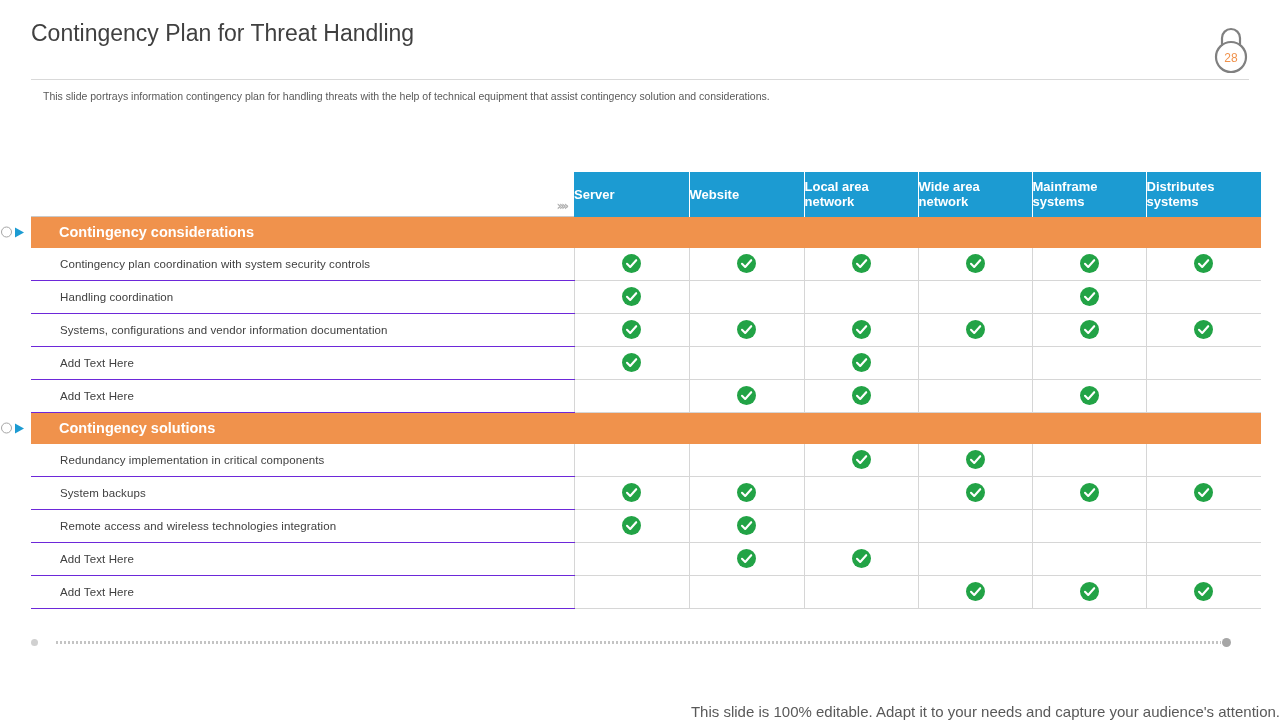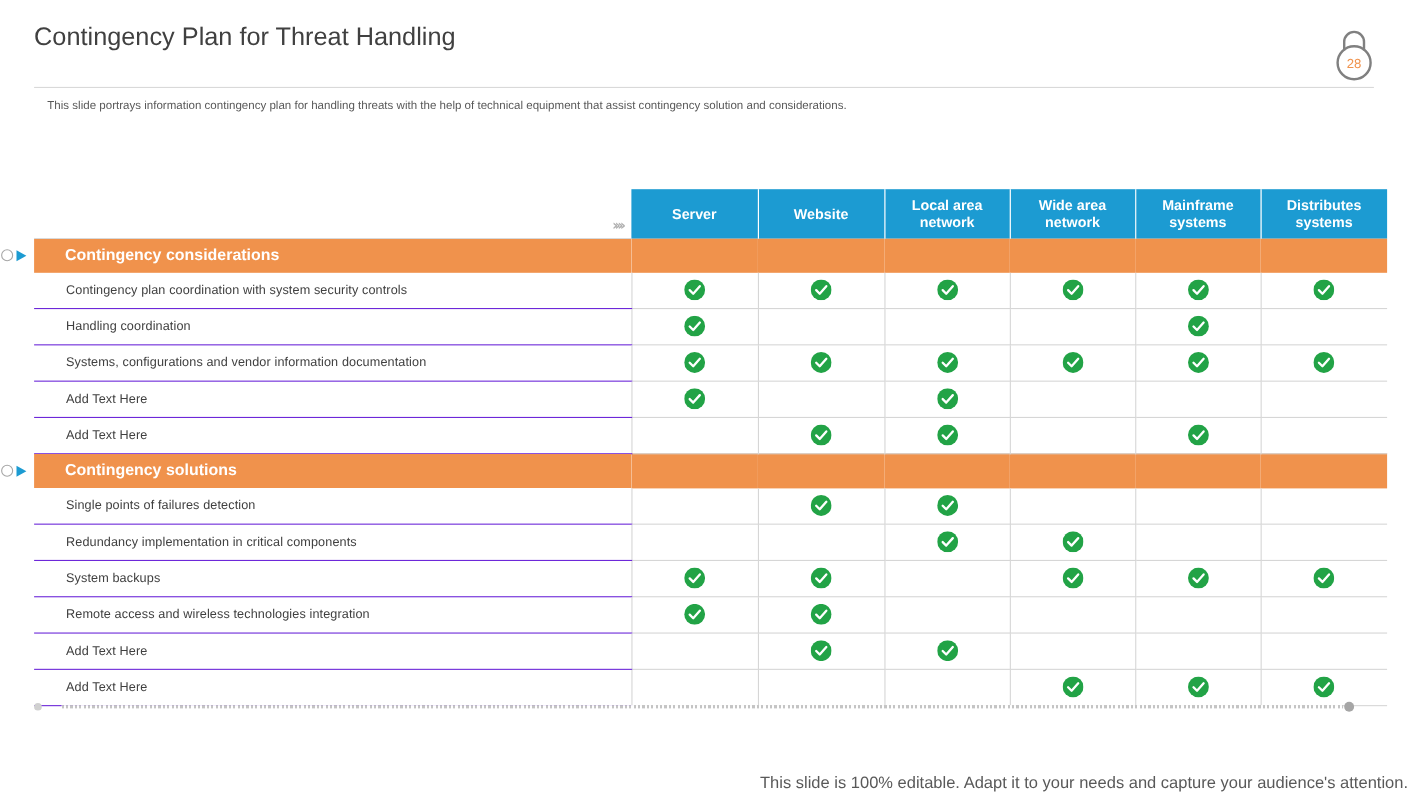--- a/index.html
+++ b/index.html
@@ -72,21 +72,21 @@
     padding: 0;
     margin: 0;
   }
 
   
   .col-head {
     background: #1c9bd2;
     color: #ffffff;
     font-size: 13px;
     font-weight: bold;
-    text-align: center;
+    text-align: left;
     height: 44px;
     line-height: 15px;
     border-right: 1px solid #ffffff;
     vertical-align: middle;
   }
   .col-head:last-child { border-right: none; }
 
   .head-blank {
     position: relative;
     height: 44px;
@@ -376,35 +376,20 @@
               <span class="tri"></span>
             </span>Contingency solutions</td>
           <td class="band-fill"></td>
           <td class="band-fill"></td>
           <td class="band-fill"></td>
           <td class="band-fill"></td>
           <td class="band-fill"></td>
           <td class="band-fill"></td>
         </tr>
         <tr>
-          <td class="row-label">Single points of failures detection</td>
-          <td class="cell first"></td>
-          <td class="cell"><span class="tick"><svg width="19" height="19" viewBox="0 0 19 19">
-                <circle cx="9.5" cy="9.5" r="9.5" fill="#22a346"></circle>
-                <path d="M5 9.8 L8.2 13 L14.2 6.2" fill="none" stroke="#ffffff" stroke-width="2.1" stroke-linecap="round" stroke-linejoin="round"></path>
-              </svg></span></td>
-          <td class="cell"><span class="tick"><svg width="19" height="19" viewBox="0 0 19 19">
-                <circle cx="9.5" cy="9.5" r="9.5" fill="#22a346"></circle>
-                <path d="M5 9.8 L8.2 13 L14.2 6.2" fill="none" stroke="#ffffff" stroke-width="2.1" stroke-linecap="round" stroke-linejoin="round"></path>
-              </svg></span></td>
-          <td class="cell"></td>
-          <td class="cell"></td>
-          <td class="cell last"></td>
-        </tr>
-        <tr>
           <td class="row-label">Redundancy implementation in critical components</td>
           <td class="cell first"></td>
           <td class="cell"></td>
           <td class="cell"><span class="tick"><svg width="19" height="19" viewBox="0 0 19 19">
                 <circle cx="9.5" cy="9.5" r="9.5" fill="#22a346"></circle>
                 <path d="M5 9.8 L8.2 13 L14.2 6.2" fill="none" stroke="#ffffff" stroke-width="2.1" stroke-linecap="round" stroke-linejoin="round"></path>
               </svg></span></td>
           <td class="cell"><span class="tick"><svg width="19" height="19" viewBox="0 0 19 19">
                 <circle cx="9.5" cy="9.5" r="9.5" fill="#22a346"></circle>
                 <path d="M5 9.8 L8.2 13 L14.2 6.2" fill="none" stroke="#ffffff" stroke-width="2.1" stroke-linecap="round" stroke-linejoin="round"></path>

